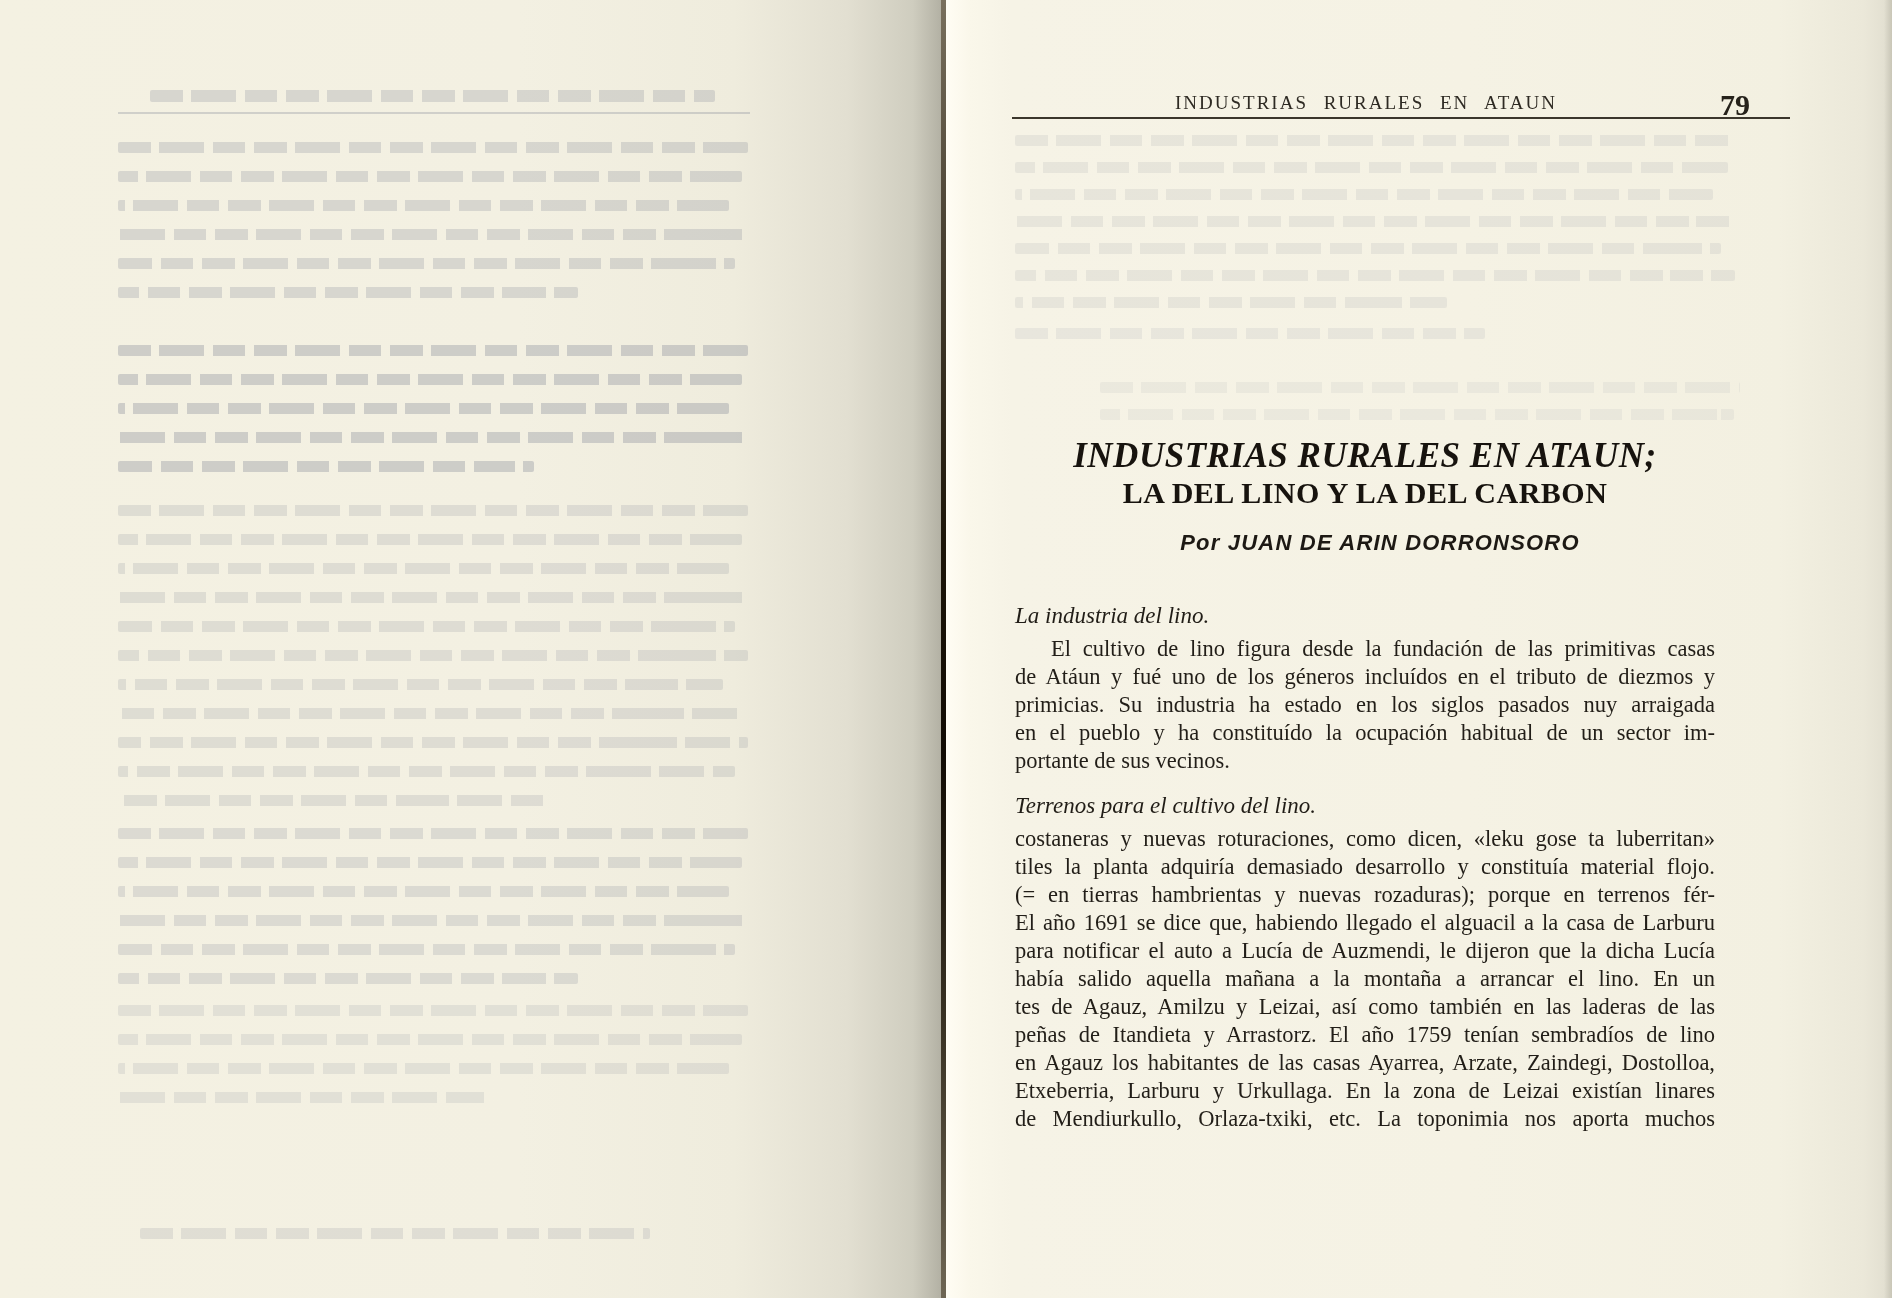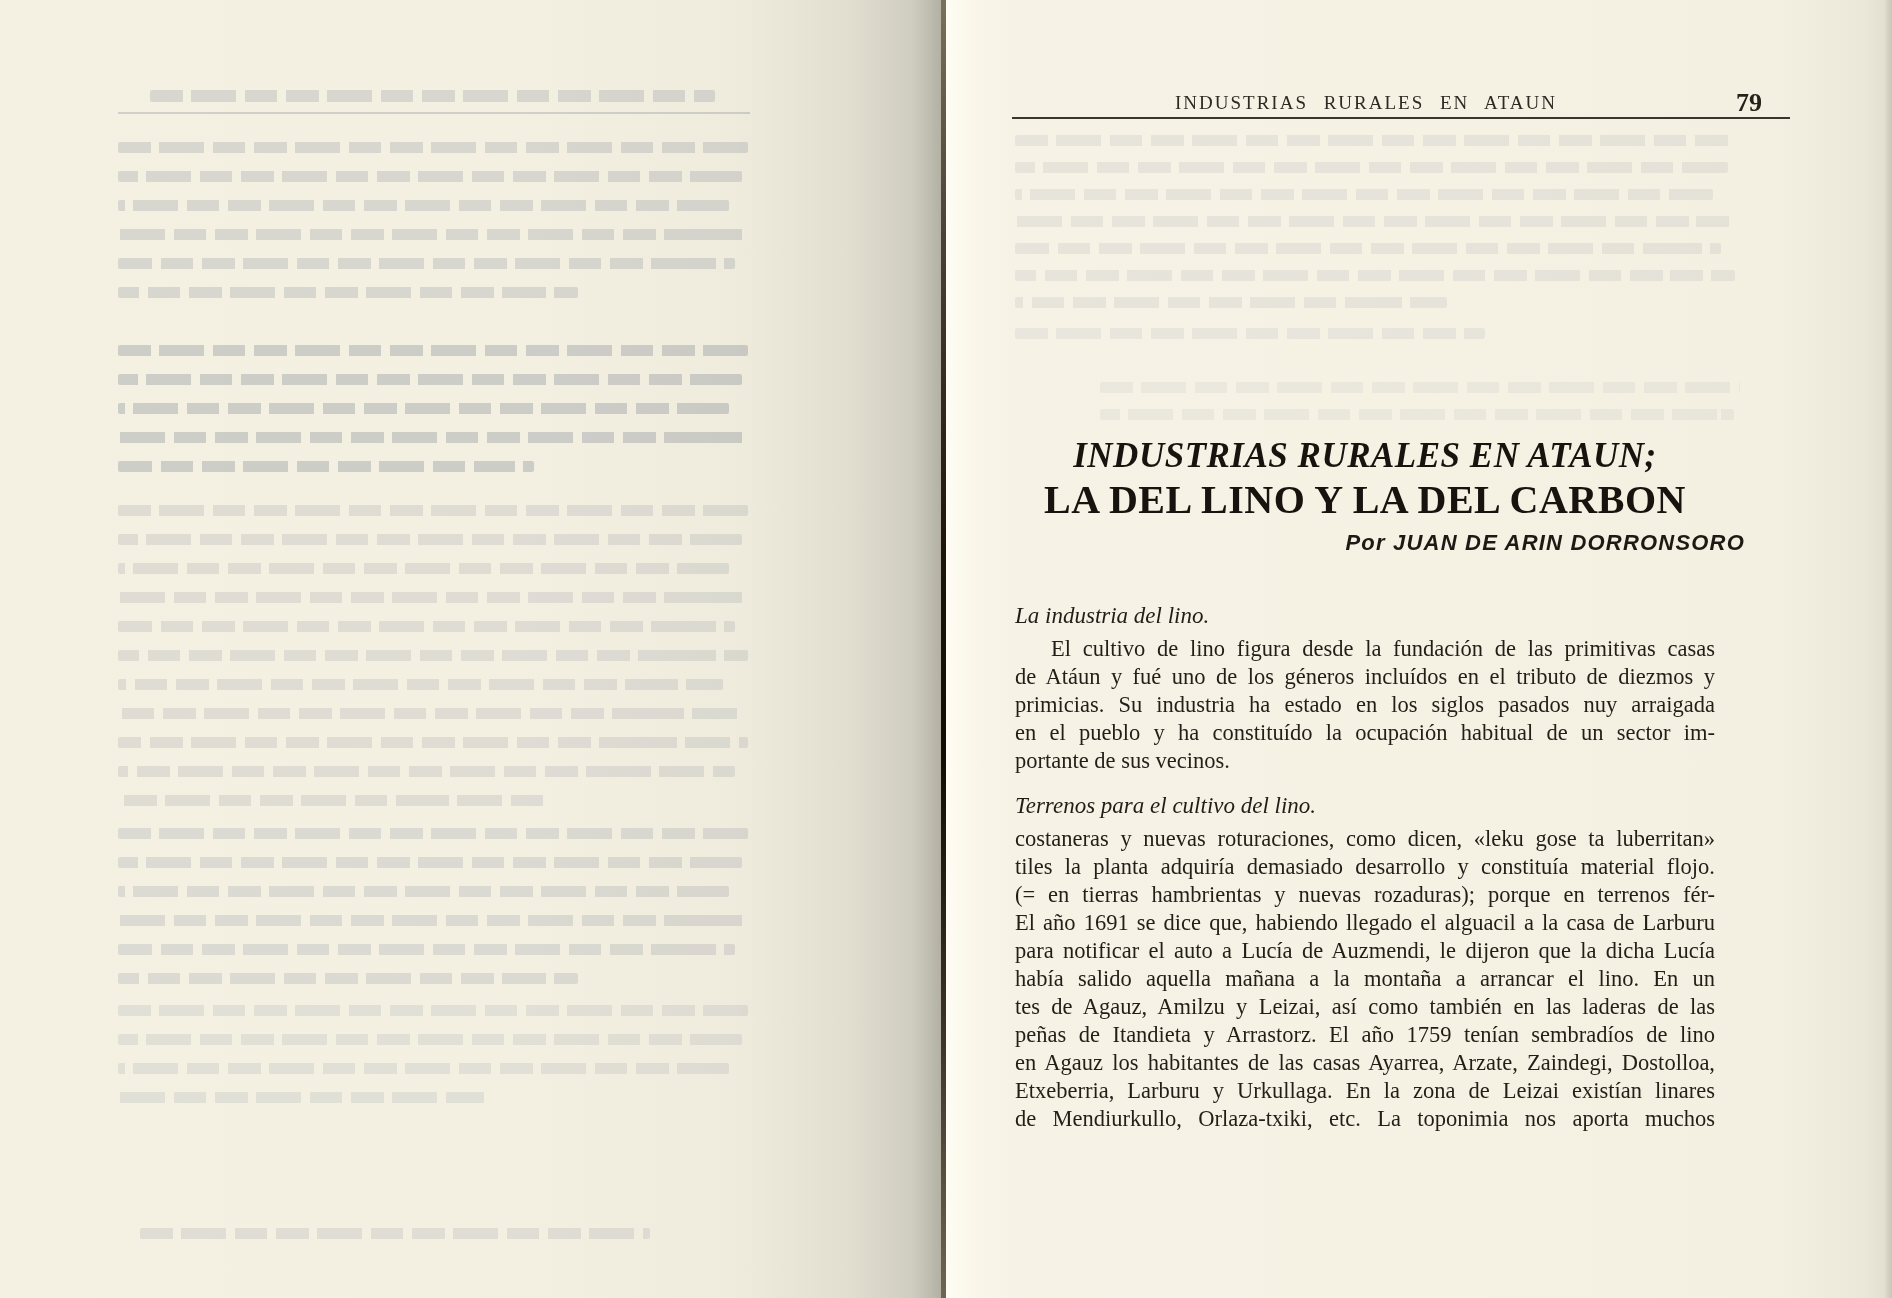--- a/index.html
+++ b/index.html
@@ -23,35 +23,35 @@
   .page-right{
     position:absolute;left:946px;top:0;width:946px;height:1298px;
     background:linear-gradient(90deg,#fffdf4 0%,#faf7ea 2.5%,#f6f3e6 7%,#f5f2e4 55%,#f3f0e1 88%,#ebe8d9 97%,#e0ddcf 100%);
   }
   .running-head{
     position:absolute;left:229px;top:92px;
     font-size:19px;letter-spacing:2px;word-spacing:9px;color:#2e2a23;white-space:nowrap;
   }
   .page-num{
     position:absolute;left:774px;top:88px;
-    font-size:26px;font-weight:bold;color:#26221b;margin-left:16px;
+    font-size:30px;font-weight:bold;color:#26221b;
   }
   .head-rule{
     position:absolute;left:66px;top:117px;width:778px;height:2px;background:#3b362c;
   }
   .title1{
     position:absolute;left:69px;top:436px;width:700px;text-align:center;
     font-size:35px;font-weight:bold;letter-spacing:0.5px;color:#17130e;white-space:nowrap;font-style:italic;
   }
   .title2{
     position:absolute;left:69px;top:476px;width:700px;text-align:center;
-    font-size:40px;font-weight:bold;letter-spacing:0.5px;color:#17130e;white-space:nowrap;
+    font-size:30px;font-weight:bold;letter-spacing:0.5px;color:#17130e;white-space:nowrap;
   }
   .byline{
-    position:absolute;left:69px;top:530px;width:730px;text-align:right;
+    position:absolute;left:69px;top:530px;width:730px;text-align:center;
     font-family:"Liberation Sans", sans-serif;
     font-size:22px;font-weight:bold;font-style:italic;letter-spacing:1.2px;color:#1d1914;white-space:nowrap;
   }
   .body-col{
     position:absolute;left:69px;top:601px;width:700px;color:#26221c;
   }
   .sec-head{
     font-style:italic;font-size:23px;height:30px;line-height:30px;margin:0 0 4px 0;color:#211d17;
   }
   .para{margin:0 0 16px 0;}

